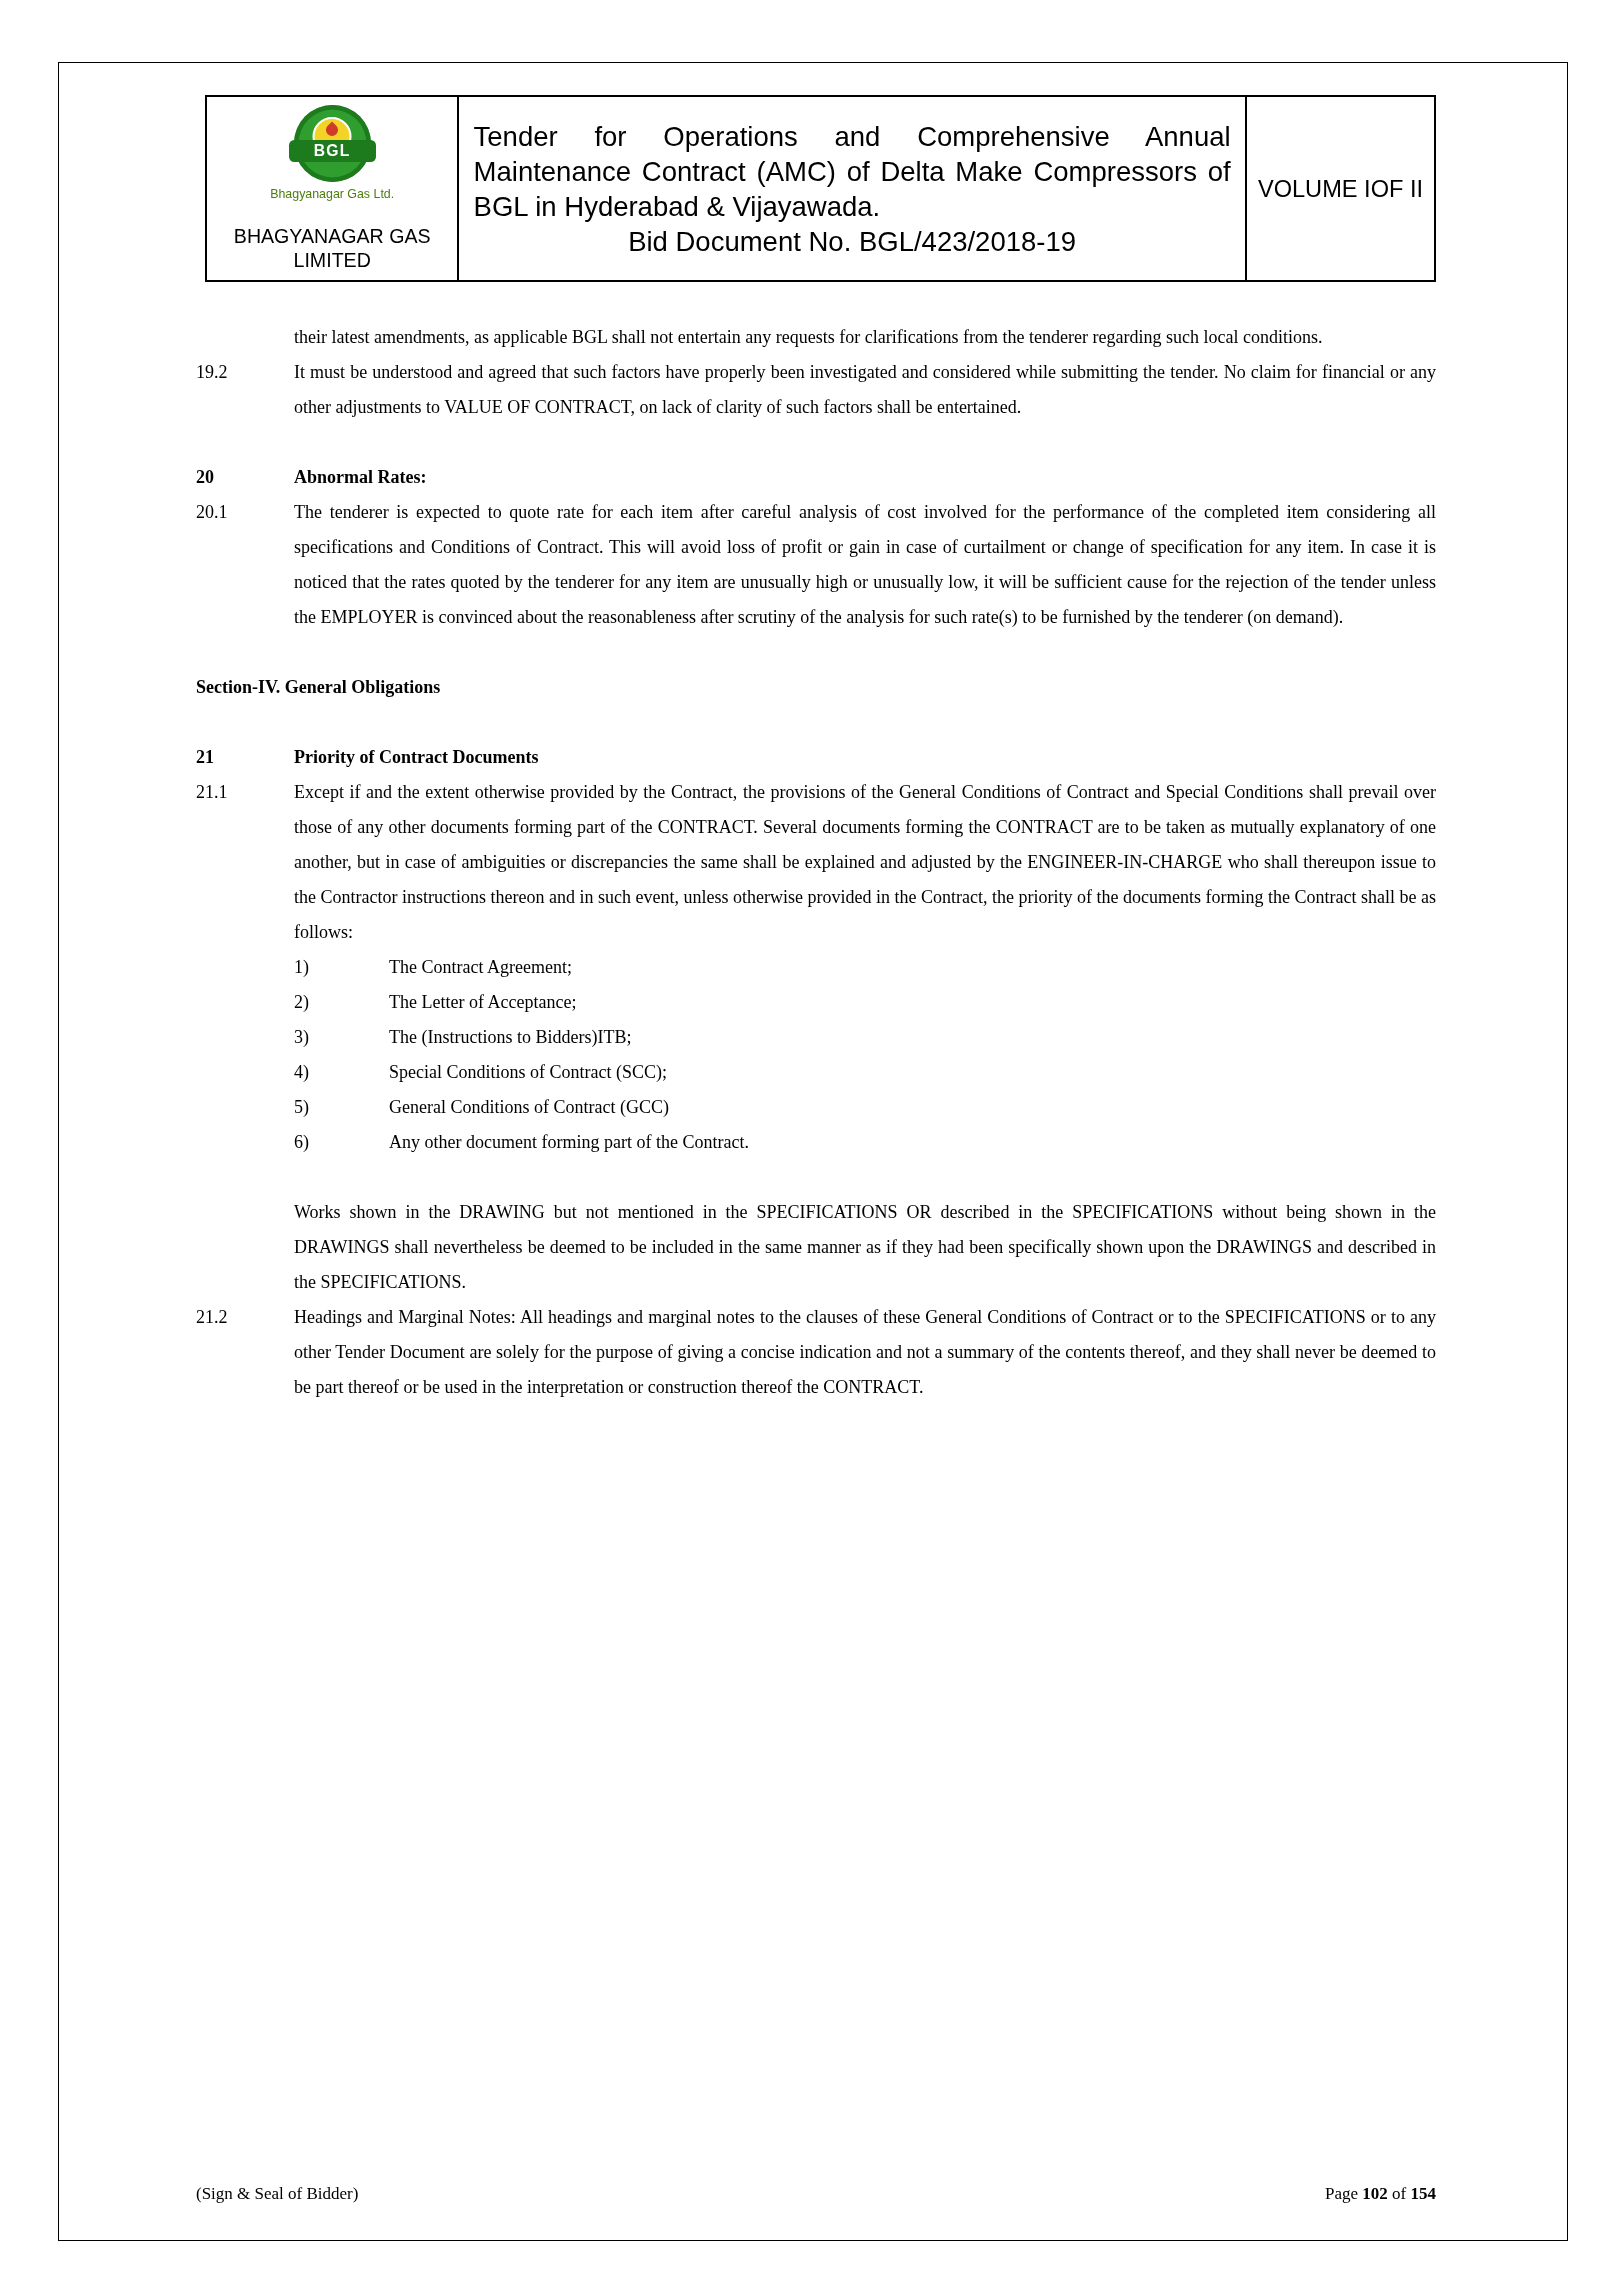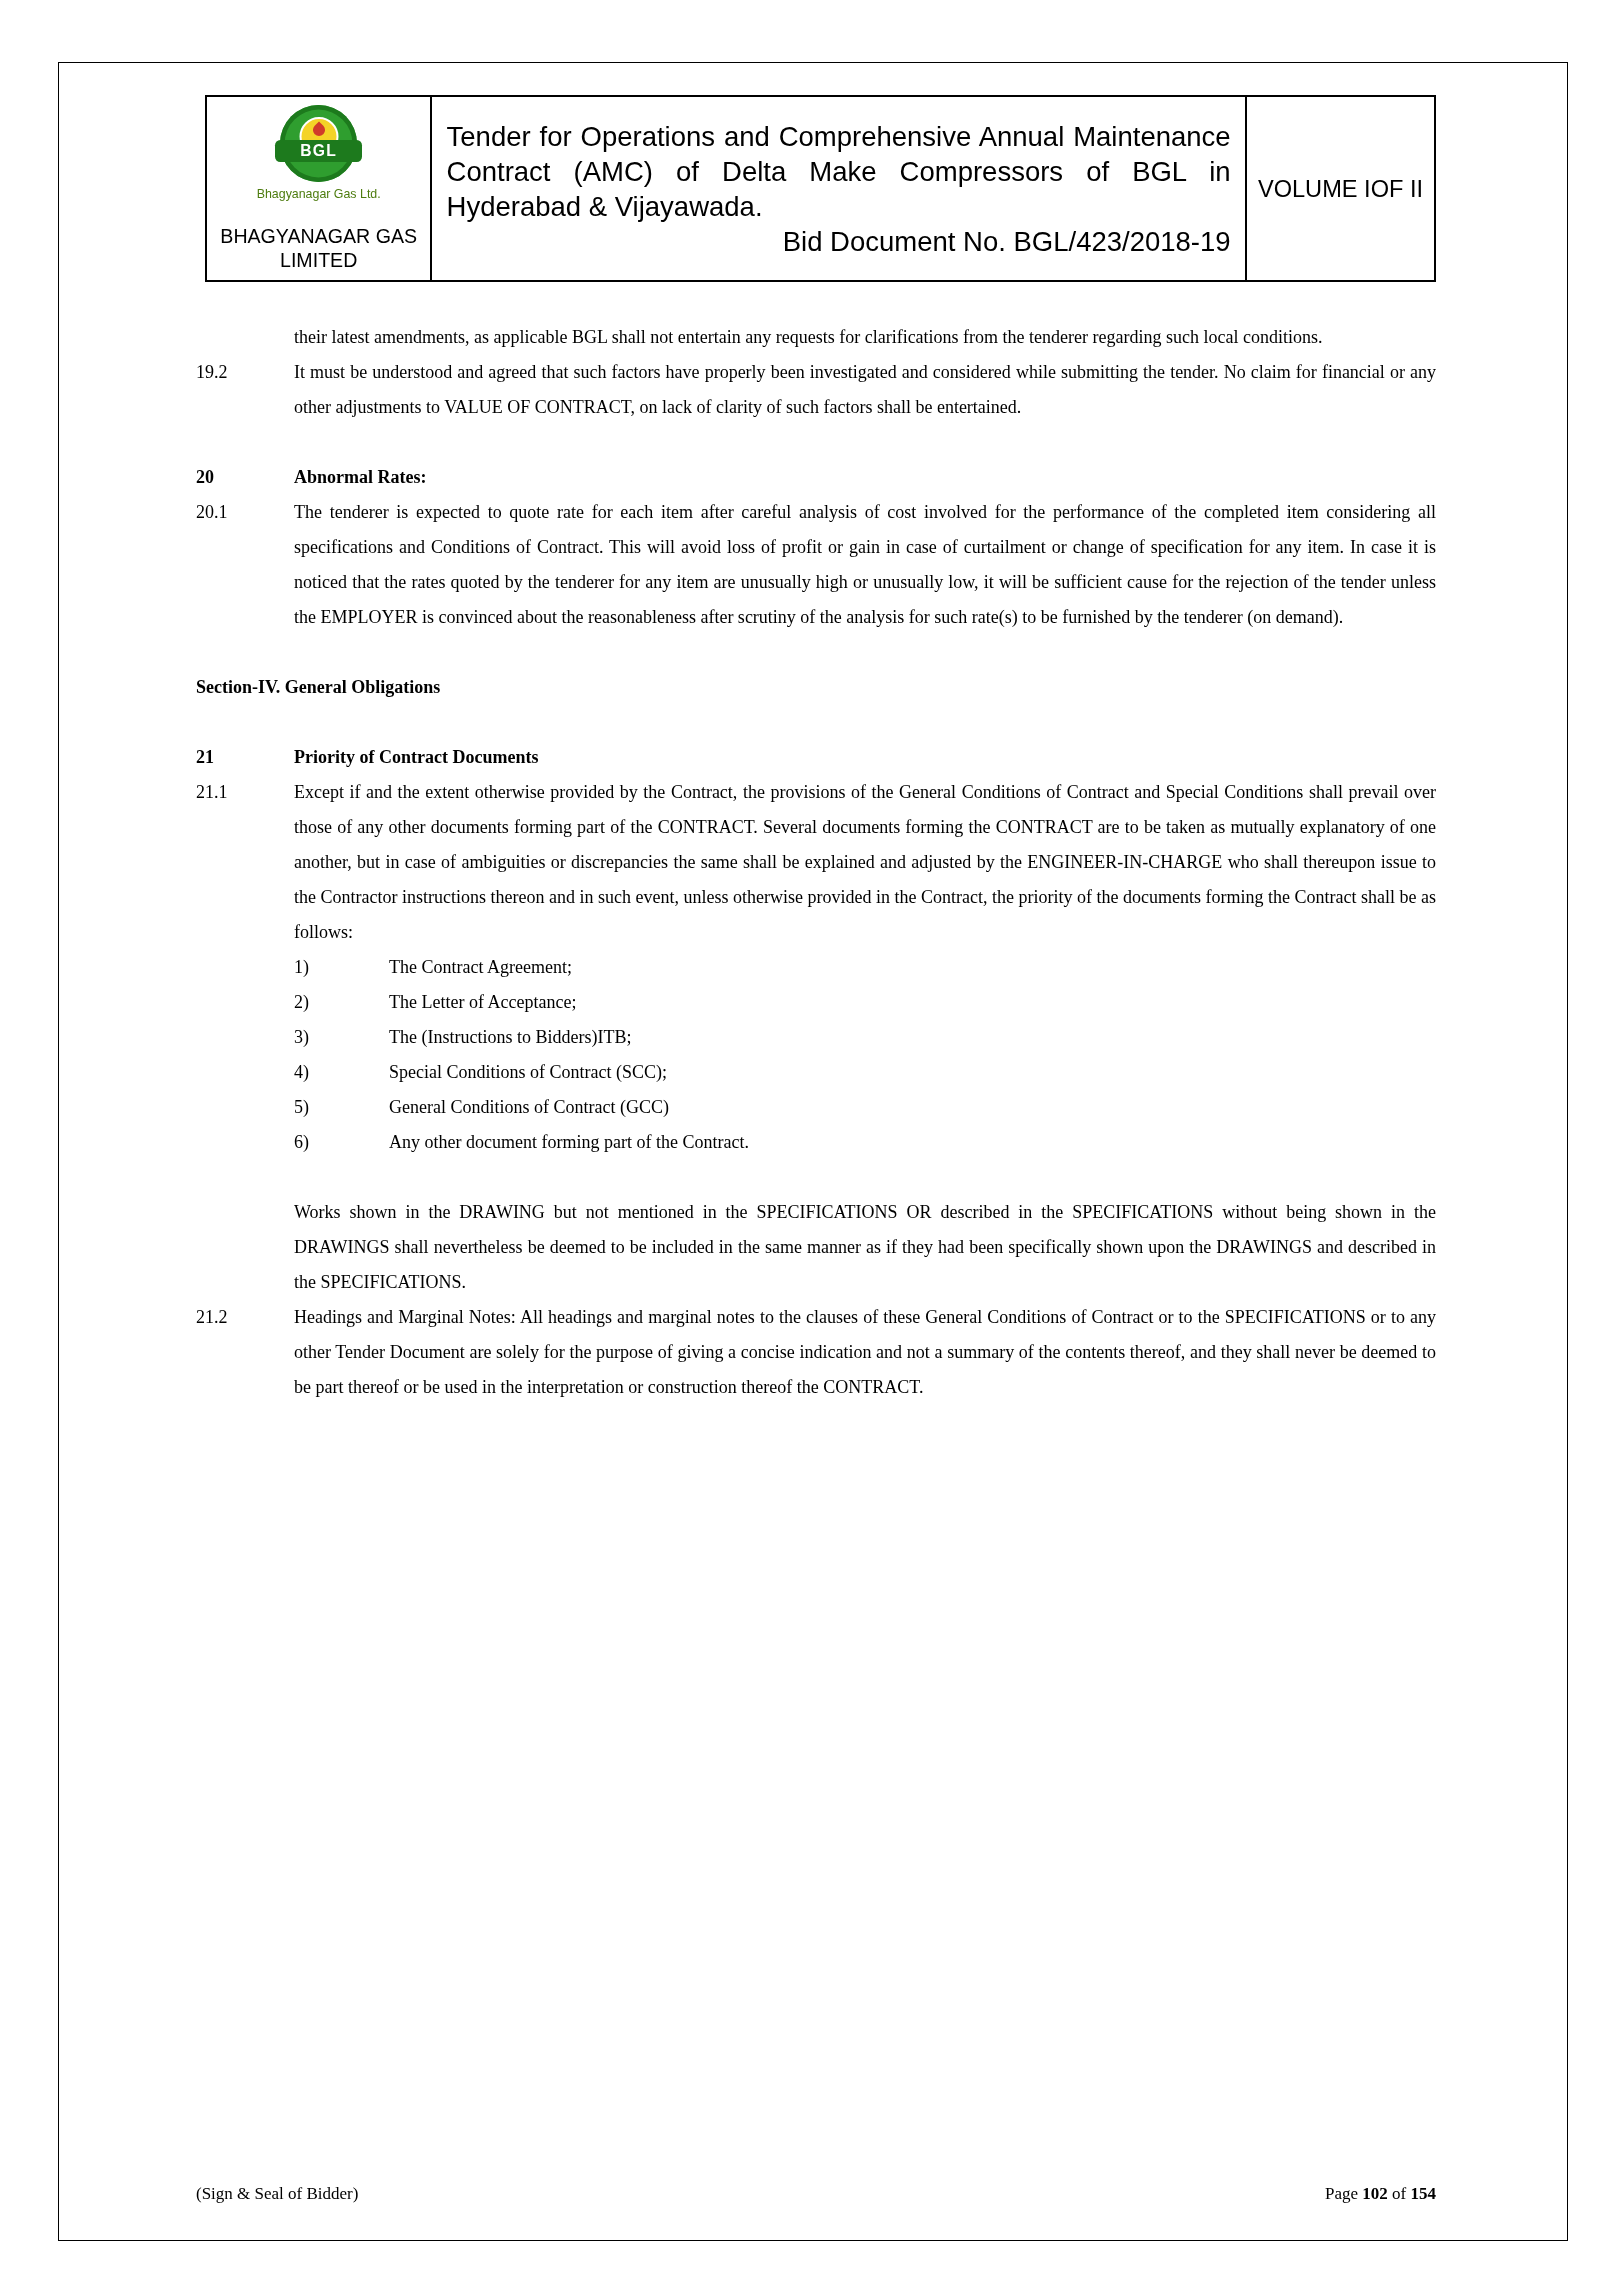--- a/index.html
+++ b/index.html
@@ -15,23 +15,23 @@
     width: 1510px; height: 2179px;
     border: 1.3px solid #000;
   }
   .content { position: absolute; left: 196px; top: 95px; width: 1240px; }
 
   
   .hdr {
     display: flex; border: 2px solid #000; margin-left: 9.2px;
     font-family: "Liberation Sans", sans-serif;
   }
-  .hdr-cell { border-right: 2px solid #000; align-items: flex-end; }
+  .hdr-cell { border-right: 2px solid #000; }
   .hdr-logo {
-    width: 225px; display: flex; flex-direction: column;
+    width: 252px; display: flex; flex-direction: column;
     align-items: center; justify-content: center; padding: 7.9px 5.2px;
   }
   .hdr-mid { flex: 1; padding: 6.5px 14.4px 5.2px 14.4px; display: flex; flex-direction: column; justify-content: center; }
   .hdr-vol {
     width: 187px; border-right: none; display: flex; flex-direction: row;
     align-items: center; justify-content: center; font-size: 23.6px; line-height: 30px;
   }
   .title-p { font-size: 27.5px; line-height: 35px; text-align: justify; }
   .bid-line { font-size: 27.5px; line-height: 35px; text-align: center; }
 

